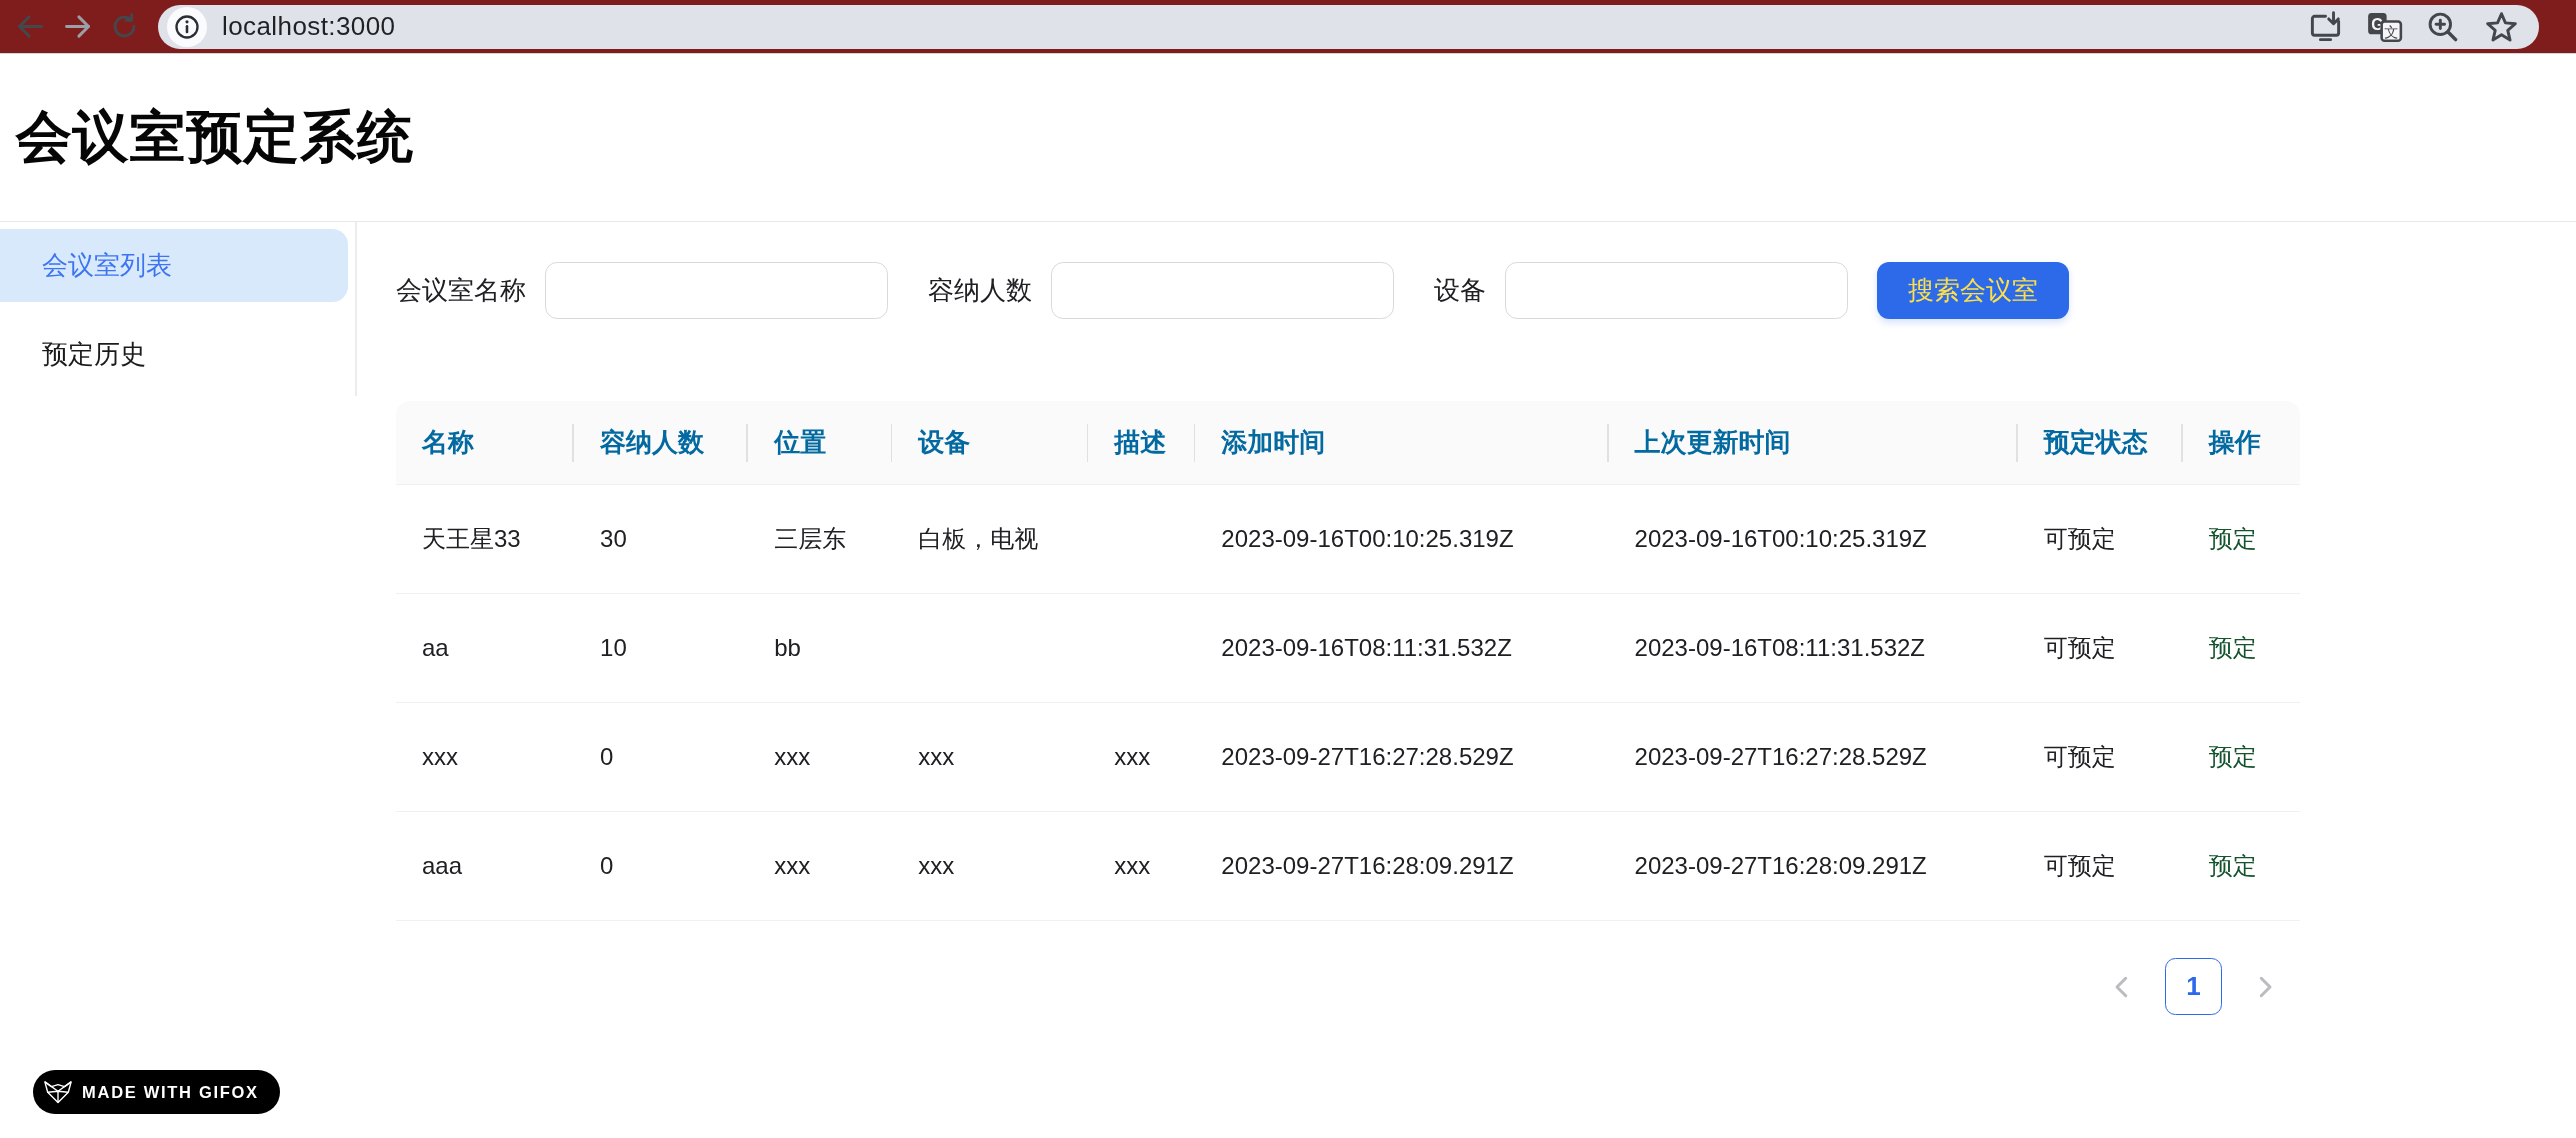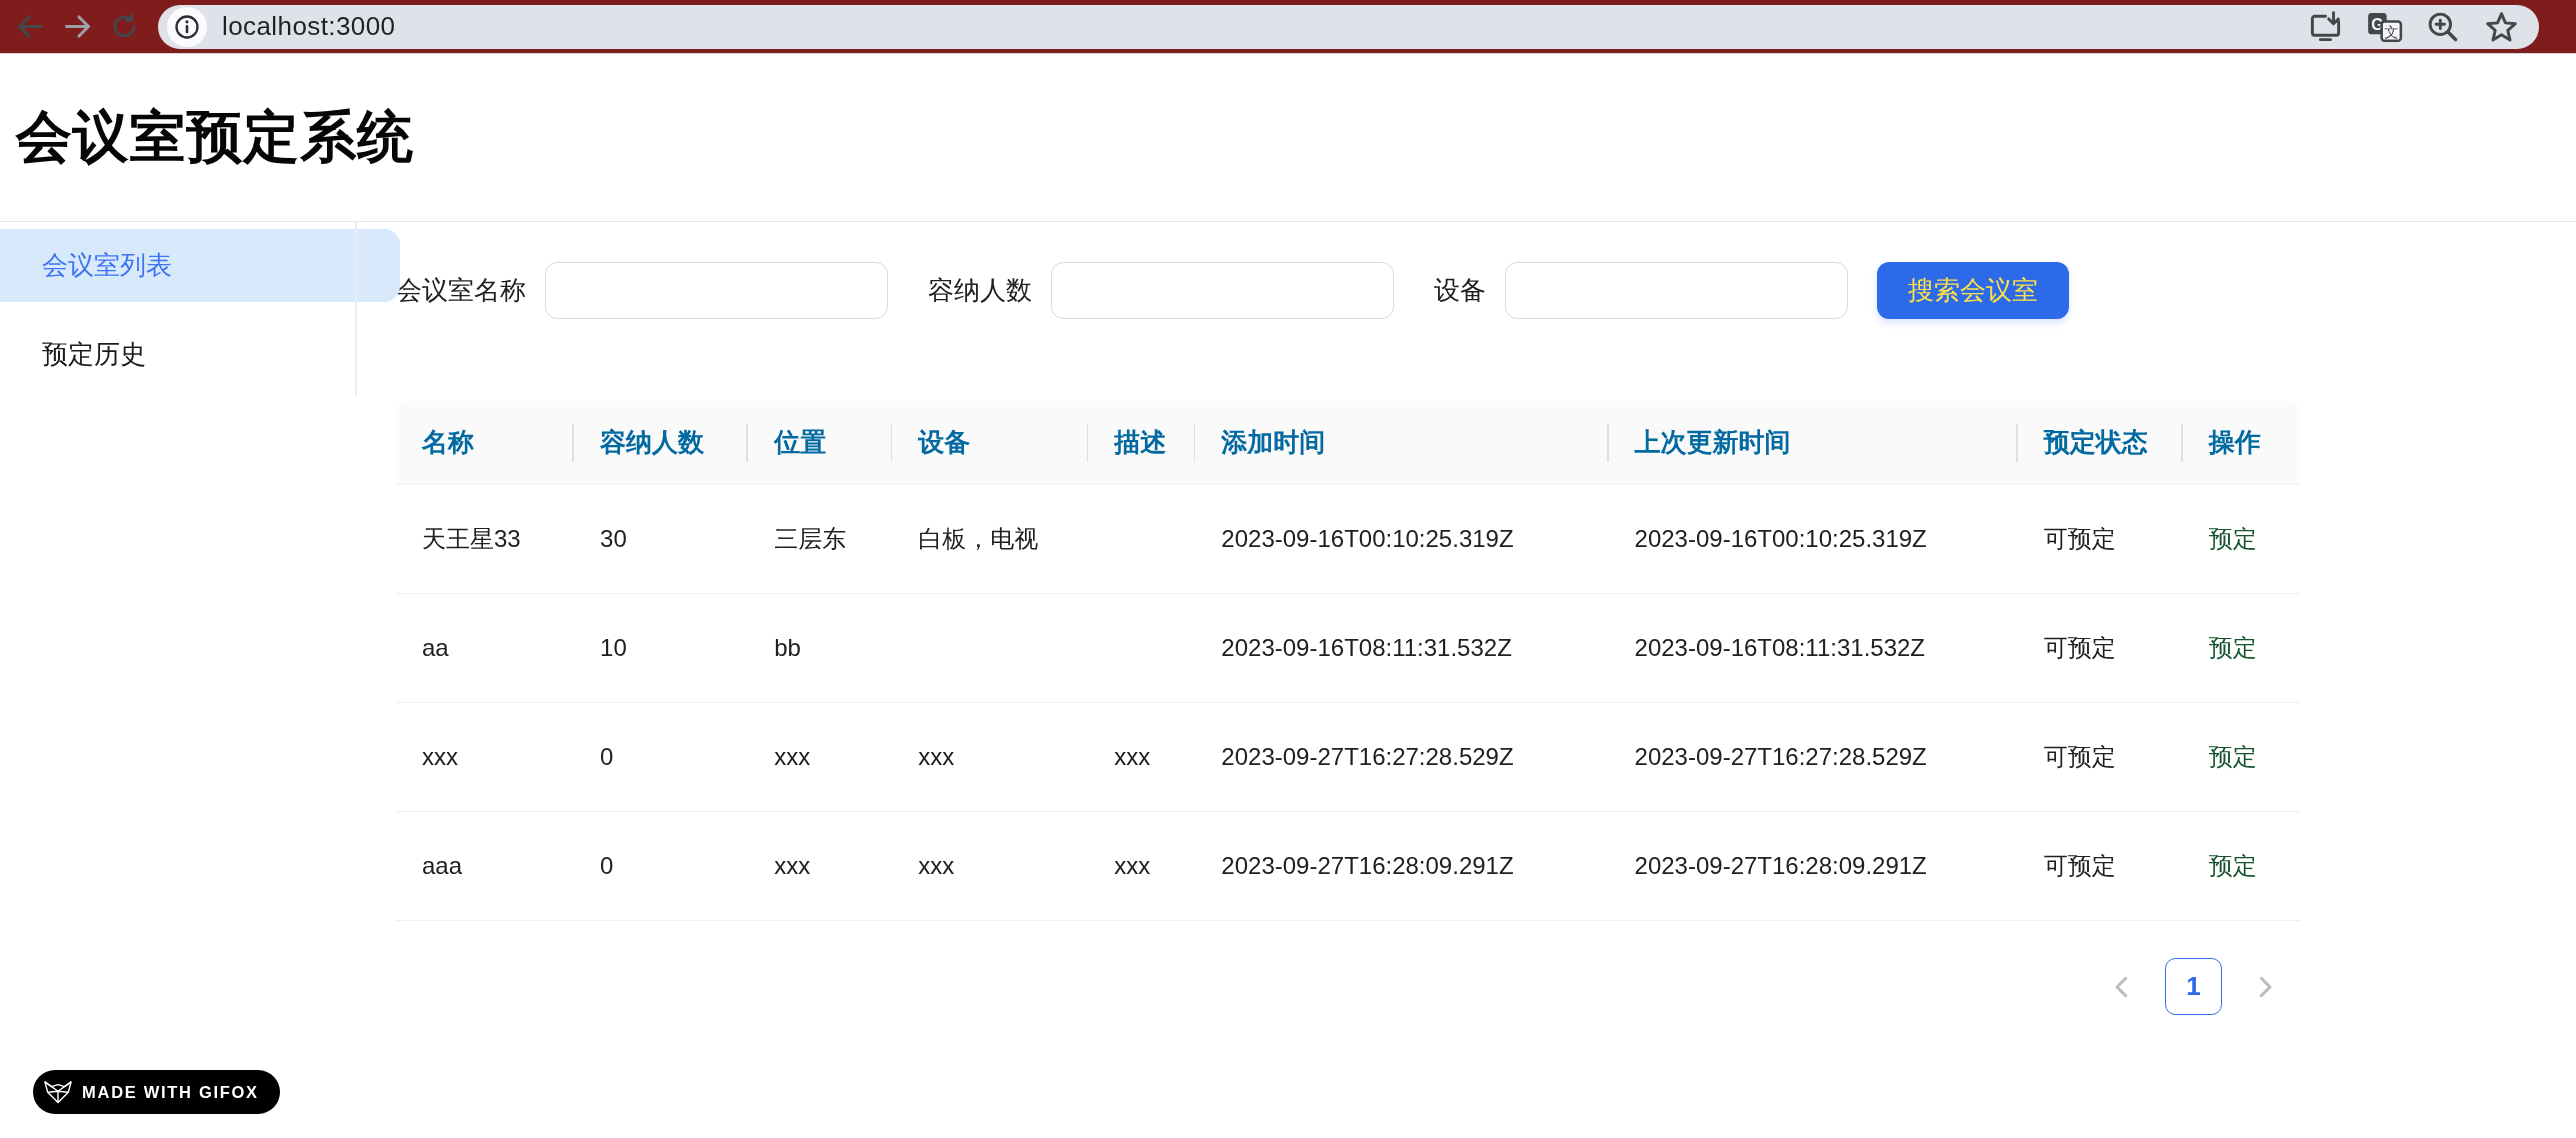--- a/index.html
+++ b/index.html
@@ -58,21 +58,21 @@
     content:""; position:absolute; top:0; right:0; width:1.7px; height:174px; background:#ececee;
   }
   .menu-item {
     height: 73px; display:flex; align-items:center;
     padding-left: 42px; font-size: 26px; color:#1b1b1d; cursor: pointer;
   }
   .menu-item.active {
     background: #d9e9fc;
     color: #3d74f2;
     border-radius: 0 15.7px 15.7px 0;
-    width: 400px;
+    width: 348px;
   }
   .menu-item + .menu-item { margin-top: 15.7px; }
 
   .main { flex: 1; padding: 40px 0 0 39px; }
 
   
   .search-form { display:flex; align-items:center; }
   .form-item { display:flex; align-items:center; margin-right: 40px; }
   .form-item label { font-size: 26px; color: #202024; margin-right: 19px; white-space: nowrap; }
   .form-item input {

